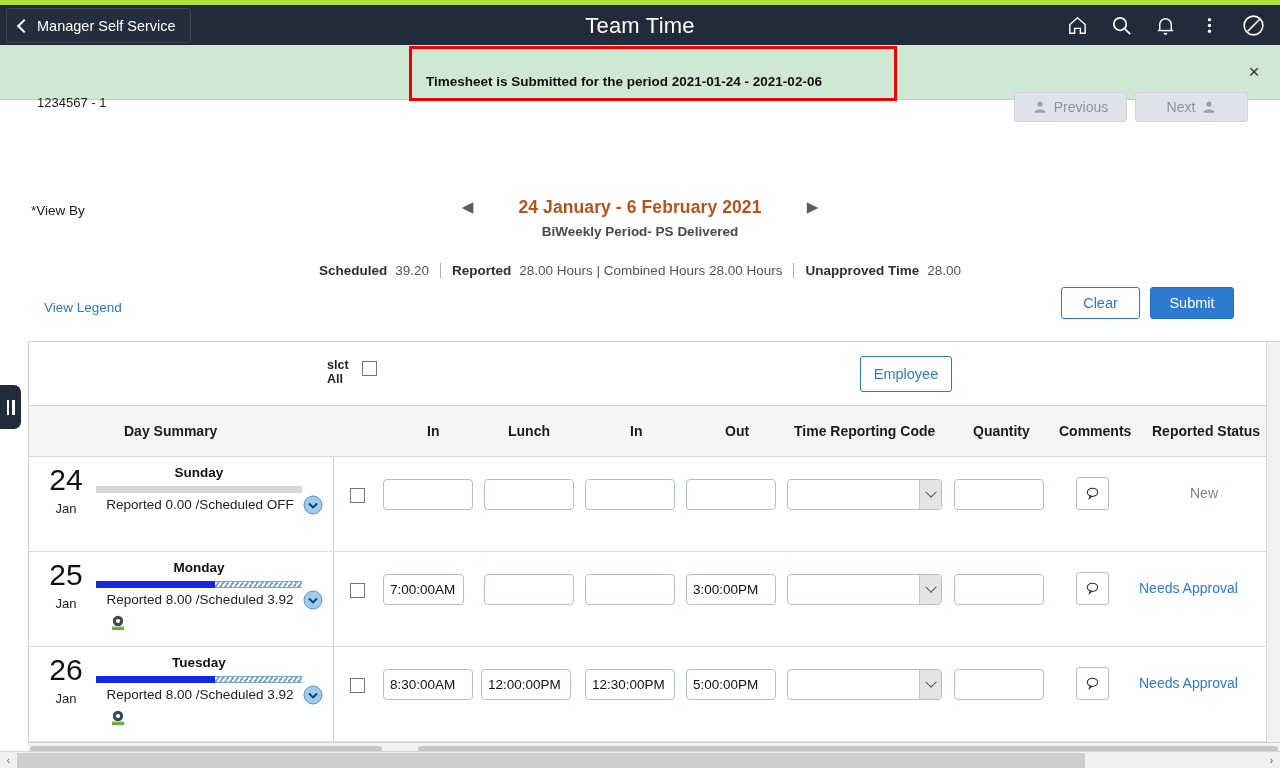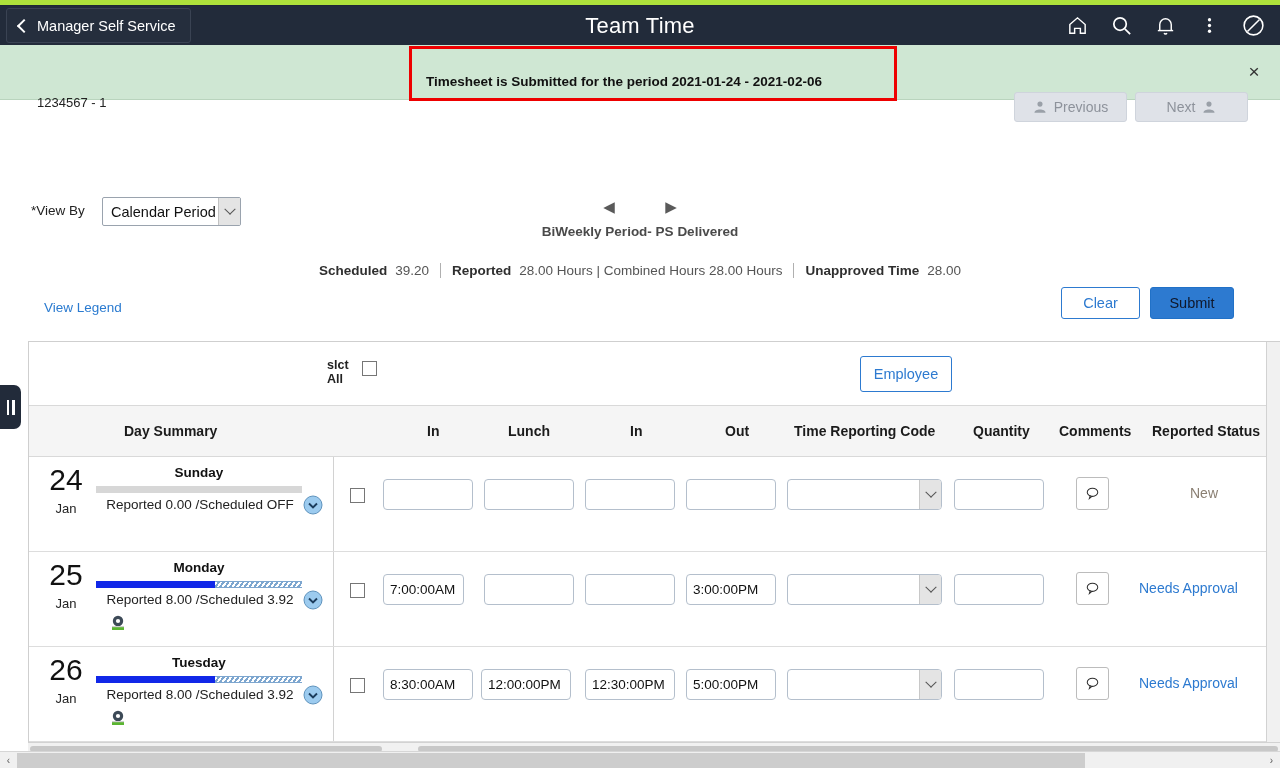--- a/index.html
+++ b/index.html
@@ -256,21 +256,21 @@
     color: #2d7ad0;
     font-size: 14.5px;
     display: flex; align-items: center; justify-content: center;
     cursor: pointer;
   }
   .btn-primary {
     width: 84px; height: 32px;
     border: 1px solid #2171c7;
     border-radius: 3px;
     background: #2d7ad0;
-    color: #0f172a;
+    color: #ffffff;
     font-size: 14.5px;
     display: flex; align-items: center; justify-content: center;
     cursor: pointer;
   }
 
   
   .panel {
     position: absolute;
     left: 28px; top: 341px;
     width: 1252px; height: 405px;
@@ -577,28 +577,25 @@
     <div class="pn-btn">
       <span>Next</span>
       <svg class="person-ico" width="14" height="14" viewBox="0 0 24 24" fill="#9aa0a8">
         <circle cx="12" cy="7" r="4.4"></circle>
           <path d="M2.5 22 C2.5 14.5 21.5 14.5 21.5 22 Z"></path>
       </svg>
     </div>
   </div>
 
   <div class="viewby-label">*View By</div>
-  <div class="viewby-select">
-    <span class="viewby-text">Calendar Period</span>
-    <span class="sel-arrow"></span>
-  </div>
 
   <div class="period-wrap">
     <div class="period-row">
       <div class="arrow-btn">◀</div>
+      <div class="period-title">24 January - 6 February 2021</div>
       <div class="arrow-btn">▶</div>
     </div>
     <div class="period-sub">BiWeekly Period- PS Delivered</div>
     <div class="totals">
       <span class="tot-lbl">Scheduled</span>
       <span class="tot-val">39.20</span>
       <span class="tot-sep"></span>
       <span class="tot-lbl">Reported</span>
       <span class="tot-val">28.00 Hours | Combined Hours  28.00 Hours</span>
       <span class="tot-sep"></span>

